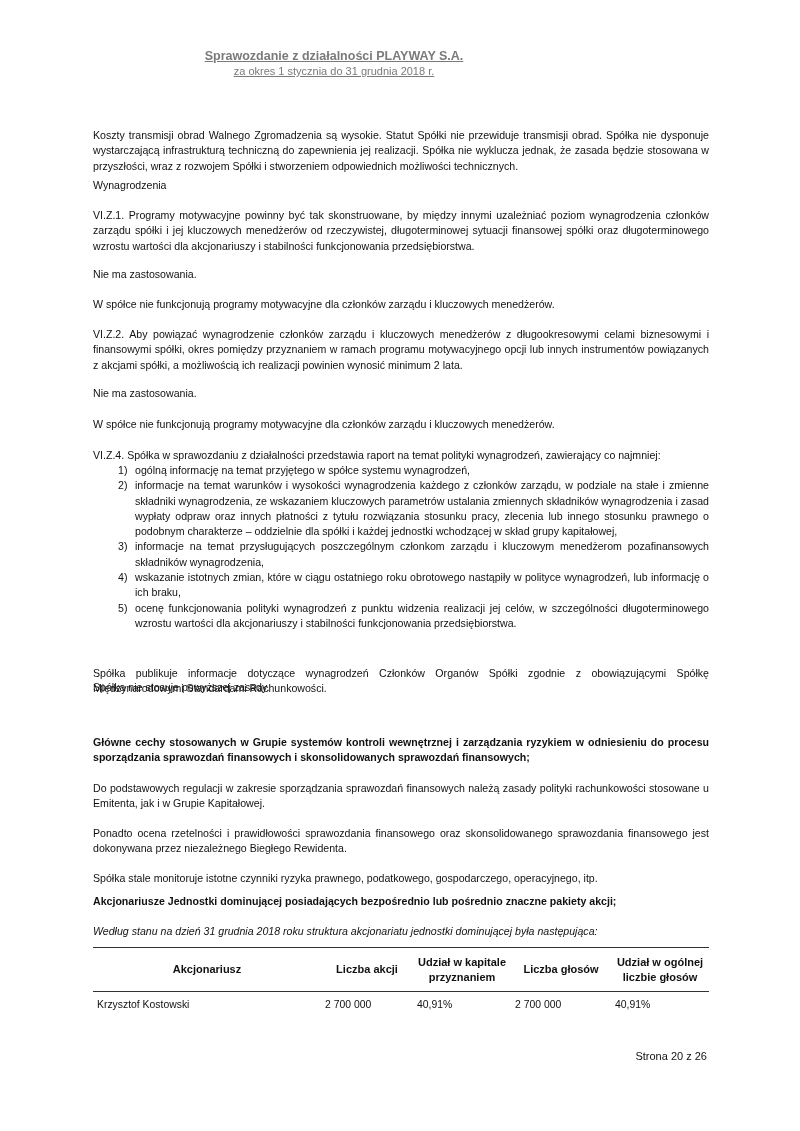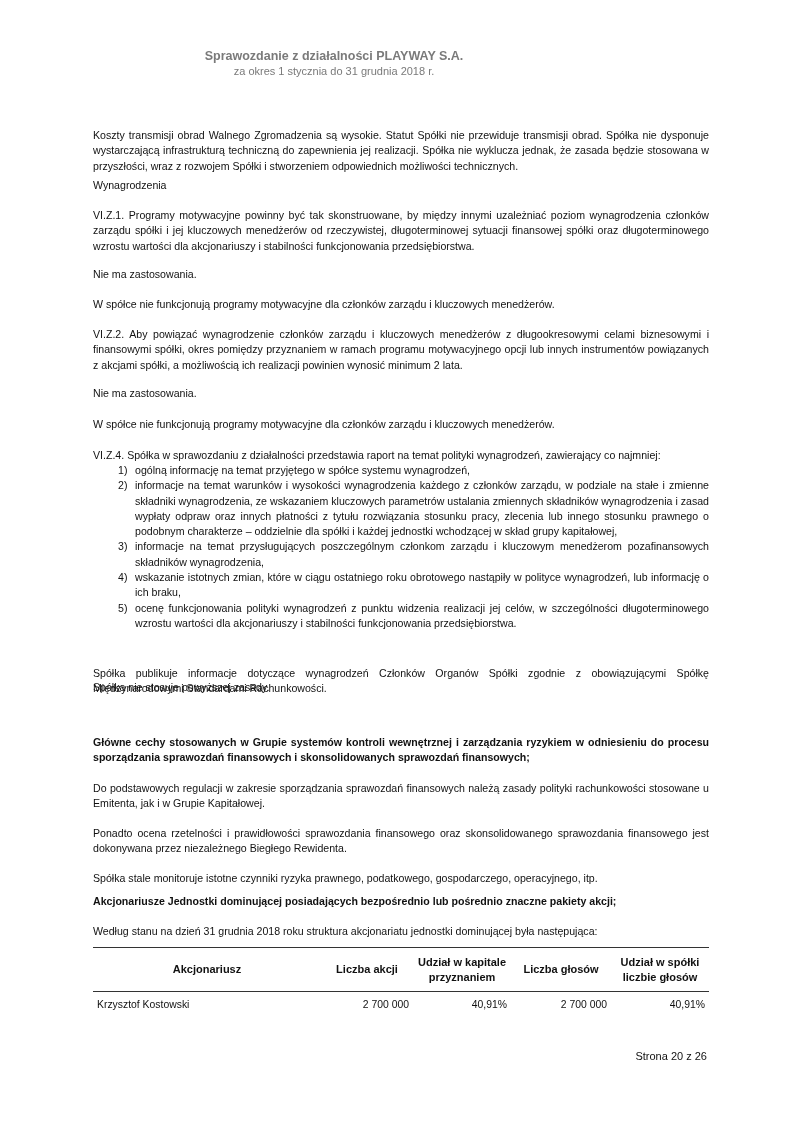--- a/index.html
+++ b/index.html
@@ -15,20 +15,21 @@
       font-family: "Liberation Sans", "DejaVu Sans", sans-serif;
       color: #111111;
     }
     .header {
       position: absolute;
       top: 48px;
       left: 0;
       width: 668px;
       text-align: center;
       color: #7a7a7a;
+      text-decoration: underline;
     }
     .header .title {
       font-size: 12.5px;
       font-weight: bold;
       line-height: 16px;
     }
     .header .subtitle {
       font-size: 11px;
       line-height: 15px;
     }
@@ -83,21 +84,21 @@
       vertical-align: middle;
       border-top: 1.5px solid #333;
       border-bottom: 1.5px solid #333;
       padding: 0 4px;
     }
     table.shareholders td {
       padding: 5px 4px 0 4px;
       height: 16px;
       line-height: 14px;
     }
-    td.num-cell { text-align: right; }
+    td.num-cell { }
     .footer {
       position: absolute;
       top: 1050px;
       right: 93px;
       font-size: 11px;
       color: #111;
     }
   </style>
 </head>
 <body>
@@ -141,38 +142,38 @@
     </li>
   </ol>
 
   <p class="p left abs" style="top:560px;">Spółka nie stosuje powyższej zasady.</p>
   <p class="p abs" style="top:546px;">Spółka publikuje informacje dotyczące wynagrodzeń Członków Organów Spółki zgodnie z obowiązującymi Spółkę Międzynarodowymi Standardami Rachunkowości.</p>
   <p class="p bold abs" style="top:615px;">Główne cechy stosowanych w Grupie systemów kontroli wewnętrznej i zarządzania ryzykiem w odniesieniu do procesu sporządzania sprawozdań finansowych i skonsolidowanych sprawozdań finansowych;</p>
   <p class="p abs" style="top:661px;">Do podstawowych regulacji w zakresie sporządzania sprawozdań finansowych należą zasady polityki rachunkowości stosowane u Emitenta, jak i w Grupie Kapitałowej.</p>
   <p class="p abs" style="top:706px;">Ponadto ocena rzetelności i prawidłowości sprawozdania finansowego oraz skonsolidowanego sprawozdania finansowego jest dokonywana przez niezależnego Biegłego Rewidenta.</p>
   <p class="p left abs" style="top:751px;">Spółka stale monitoruje istotne czynniki ryzyka prawnego, podatkowego, gospodarczego, operacyjnego, itp.</p>
   <p class="p bold left abs" style="top:774px;">Akcjonariusze Jednostki dominującej posiadających bezpośrednio lub pośrednio znaczne pakiety akcji;</p>
-  <p class="p left abs" style="top:804px;">Według stanu na dzień 31 grudnia 2018 roku struktura akcjonariatu jednostki dominującej była następująca:</p>
+  <p class="p left abs" style="top:804px;font-style:italic;">Według stanu na dzień 31 grudnia 2018 roku struktura akcjonariatu jednostki dominującej była następująca:</p>
 </div>
 
 <table class="shareholders">
   <colgroup>
     <col style="width:228px;">
     <col style="width:92px;">
     <col style="width:98px;">
     <col style="width:100px;">
     <col style="width:98px;">
   </colgroup>
   <thead>
     <tr>
       <th>Akcjonariusz</th>
       <th>Liczba akcji</th>
       <th>Udział w kapitale przyznaniem</th>
       <th>Liczba głosów</th>
-      <th>Udział w spółki liczbie głosów</th>
+      <th>Udział w ogólnej liczbie głosów</th>
     </tr>
   </thead>
   <tbody>
     <tr>
       <td>Krzysztof Kostowski</td>
       <td class="num-cell">2 700 000</td>
       <td class="num-cell">40,91%</td>
       <td class="num-cell">2 700 000</td>
       <td class="num-cell">40,91%</td>
     </tr>

